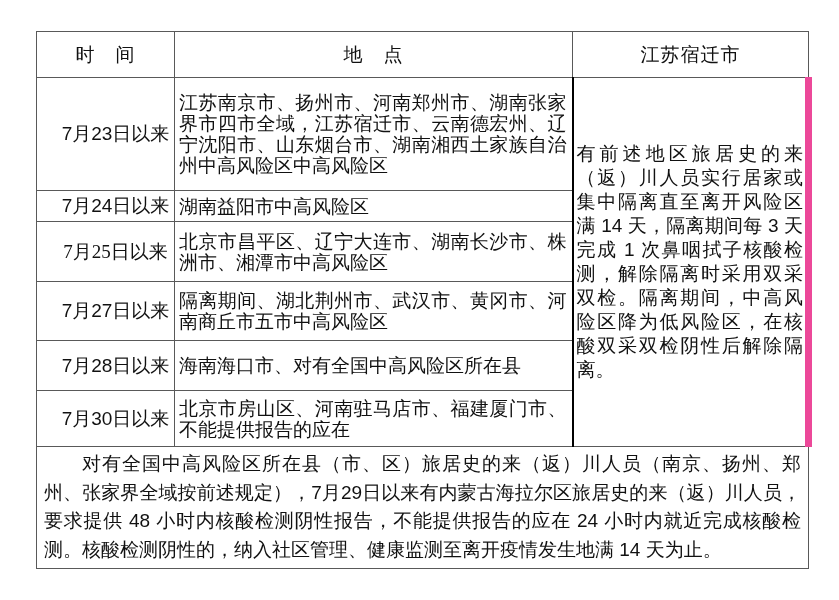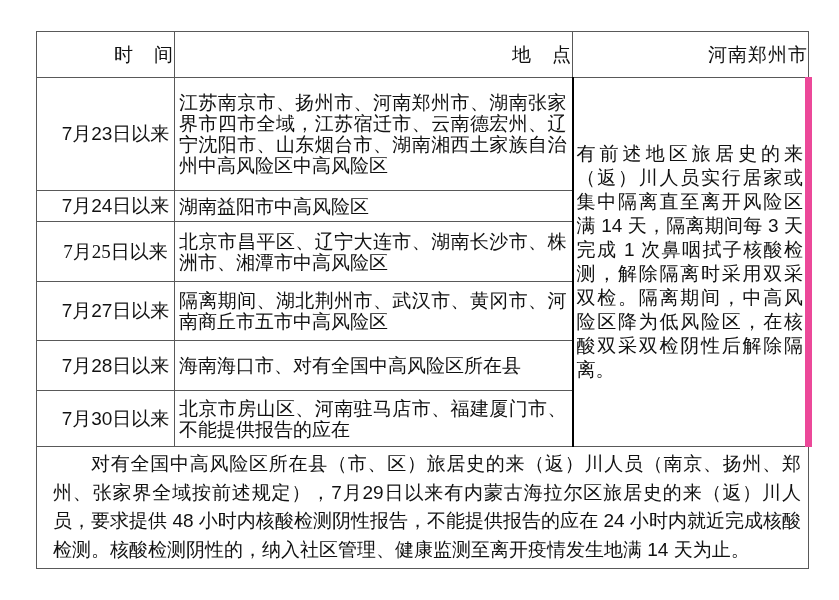--- a/index.html
+++ b/index.html
@@ -25,21 +25,21 @@
   }
   .risk-table th, .risk-table td {
     border: 1px solid #595959;
     font-size: 19px;
     font-weight: normal;
     color: #111111;
     vertical-align: middle;
     overflow: hidden;
   }
   .risk-table th {
-    text-align: right;
+    text-align: center;
     letter-spacing: 1px;
     font-family: Liberation Mono, monospace;
   }
   td.time-cell {
     text-align: center;
     white-space: nowrap;
     padding-left: 20px;
   }
   td.place-cell {
     text-align: justify;
@@ -50,21 +50,21 @@
     border-left: 2px solid #000000;
     border-right: 7px solid #ec4899;
     text-align: justify;
     line-height: 24px;
     padding: 2px 2px 2px 3px;
     vertical-align: middle;
   }
   td.footer-cell {
     text-align: justify;
     line-height: 28.6px;
-    padding: 3px 7px 4px 16px;
+    padding: 3px 7px 4px 7px;
     vertical-align: top;
   }
   .footer-text { text-indent: 2em; display: block; }
   .row-header  { height: 46px; }
   .row-r0 { height: 113px; }
   .row-r1 { height: 31px; }
   .row-r2 { height: 60px; font-family: Liberation Serif, serif; }
   .row-r3 { height: 59px; }
   .row-r4 { height: 50px; }
   .row-r5 { height: 56px; }
@@ -77,21 +77,21 @@
   <table class="risk-table">
     <colgroup>
       <col style="width:138px">
       <col style="width:398px">
       <col style="width:236px">
     </colgroup>
     <tbody>
         <tr class="row-header">
       <th>时　间</th>
       <th>地　点</th>
-      <th>河南郑州市</th>
+      <th>江苏宿迁市</th>
     </tr>
     <tr class="row-r0">
       <td class="time-cell">7月23日以来</td>
       <td class="place-cell">江苏南京市、扬州市、河南郑州市、湖南张家界市四市全域，江苏宿迁市、云南德宏州、辽宁沈阳市、山东烟台市、湖南湘西土家族自治州中高风险区中高风险区</td>
       <td class="measures-cell" rowspan="6">有前述地区旅居史的来（返）川人员实行居家或集中隔离直至离开风险区满 14 天，隔离期间每 3 天完成 1 次鼻咽拭子核酸检测，解除隔离时采用双采双检。隔离期间，中高风险区降为低风险区，在核酸双采双检阴性后解除隔离。</td>
     </tr>
     <tr class="row-r1">
       <td class="time-cell">7月24日以来</td>
       <td class="place-cell">湖南益阳市中高风险区</td>
     </tr>

